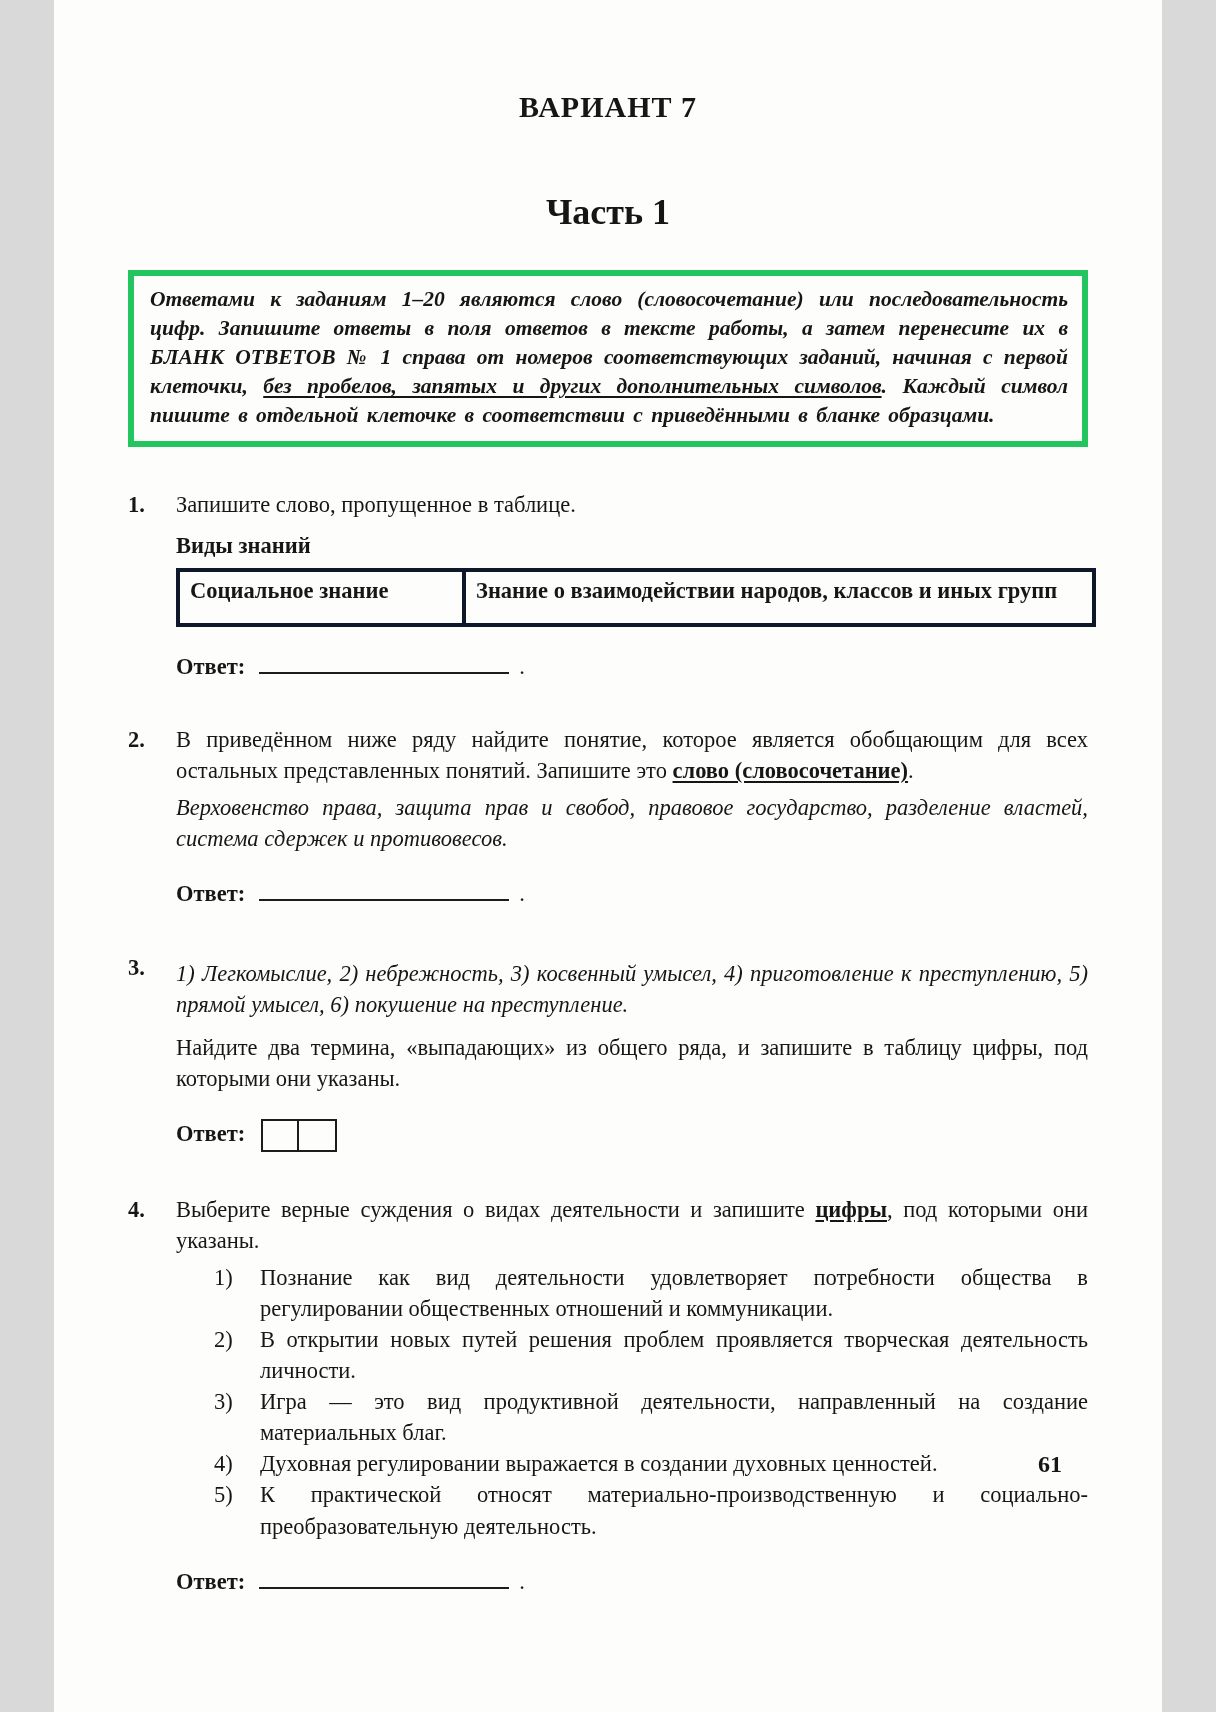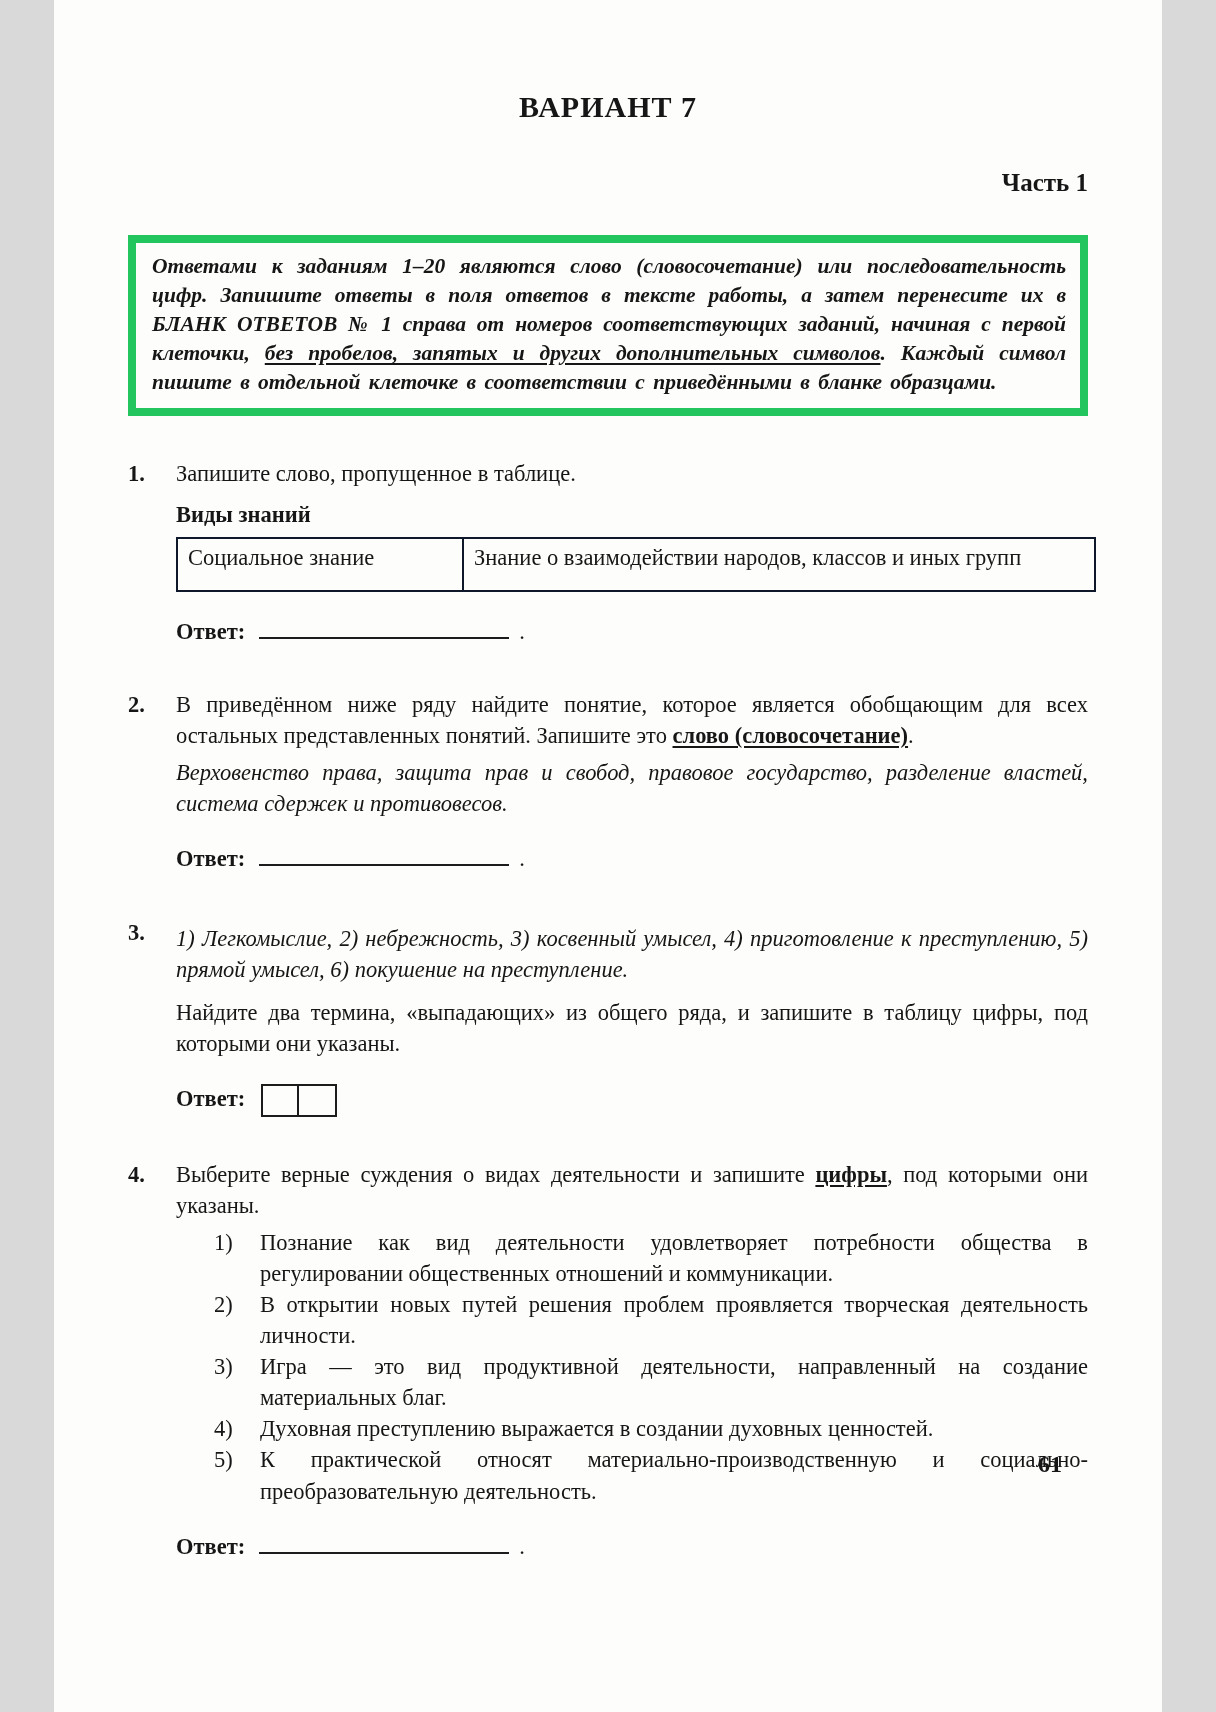--- a/index.html
+++ b/index.html
@@ -16,26 +16,26 @@
     font-size:22.5px;
     line-height:1.38;
     overflow:hidden;
   }
 
   .variant-title {
     text-align:center; font-weight:bold; font-size:30px;
     letter-spacing:1px; line-height:1;
   }
   .part-title {
-    text-align:right; font-weight:bold; font-size:25px;
-    margin-top:48px; line-height:1;
+    text-align:center; font-weight:bold; font-size:36px;
+    margin-top:72px; line-height:1;
   }
 
   .instruction-box {
-    border:8px solid #22c55e;
+    border:6px solid #22c55e;
     margin-top:40px;
     padding:9px 14px 11px 16px;
   }
   .instruction-text {
     font-weight:bold; font-style:italic;
     font-size:21.5px; line-height:1.35;
     text-align:justify;
     word-spacing:3px;
   }
   .u { text-decoration:underline; text-underline-offset:3px; }
@@ -51,24 +51,25 @@
   .task-text { text-align:justify; }
   .task-text + .task-text,
   .terms-text { margin-top:6px; }
   .terms-text { font-style:italic; text-align:justify; }
   .emph { font-weight:bold; text-decoration:underline; text-underline-offset:3px; }
 
   .table-wrap { width:920px; margin-top:10px; }
   .table-title { text-align:left; font-weight:bold; margin-bottom:7px; }
   table.knowledge-table { border-collapse:collapse; width:100%; }
   .knowledge-table td {
-    border:2px solid #0f172a;
+    border:4px solid #0f172a;
     padding:3px 10px 17px 10px;
     vertical-align:top;
     text-align:justify;
+    font-weight:bold;
   }
   .knowledge-table td.col-term { width:286px; text-align:left; }
 
   .answer-line { margin-top:24px; white-space:nowrap;font-family:Liberation Serif, serif; }
   .answer-label { font-weight:bold; }
   .answer-blank {
     display:inline-block;
     width:250px; height:1em;
     border-bottom:2px solid #1c1c1c;
     margin-left:14px;
@@ -164,21 +165,21 @@
         <div class="item">
           <span class="item-marker">2)</span>
           <span class="item-text">В открытии новых путей решения проблем проявляется творческая деятельность личности.</span>
         </div>
         <div class="item">
           <span class="item-marker">3)</span>
           <span class="item-text">Игра — это вид продуктивной деятельности, направленный на создание материальных благ.</span>
         </div>
         <div class="item">
           <span class="item-marker">4)</span>
-          <span class="item-text">Духовная преступлению выражается в создании духовных ценностей.</span>
+          <span class="item-text">Духовная регулировании выражается в создании духовных ценностей.</span>
         </div>
         <div class="item">
           <span class="item-marker">5)</span>
           <span class="item-text">К практической относят материально-производственную и социально-преобразовательную деятельность.</span>
         </div>
       </div>
       <div class="answer-line">
         <span class="answer-label">Ответ:</span><span class="answer-blank"></span><span class="answer-period">.</span>
       </div>
     </div>

